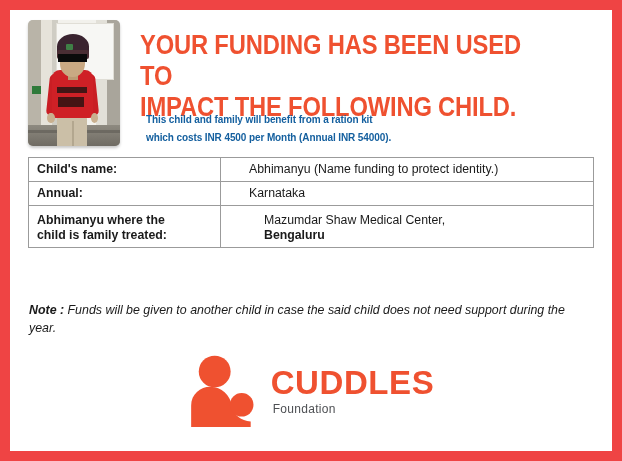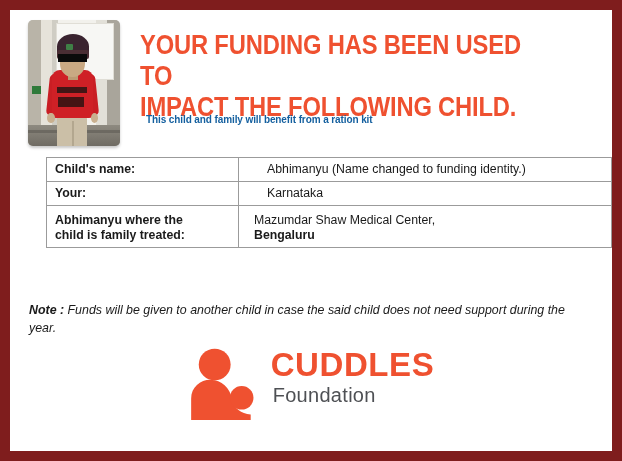--- a/index.html
+++ b/index.html
@@ -11,21 +11,21 @@
     background: #ffffff;
     font-family: "Liberation Sans", sans-serif;
     overflow: hidden;
   }
 
   #card {
     position: relative;
     width: 622px;
     height: 461px;
     background: #ffffff;
-    border: 10px solid #7f1d1d;
+    border: 10px solid #ef4444;
   }
 
   
   #header {
     position: absolute;
     left: 0; top: 0;
     width: 602px;
     height: 138px;
   }
 
@@ -195,21 +195,21 @@
     color: #15609f;
     font-size: 10px;
     font-weight: bold;
     line-height: 17.5px;
     letter-spacing: -0.1px;
   }
 
   
   #info-table {
     position: absolute;
-    left: 36px;
+    left: 18px;
     top: 147px;
     width: 566px;
     border-collapse: collapse;
     table-layout: fixed;
   }
   #info-table td {
     border: 1px solid #9b9b9b;
     font-size: 12.3px;
     color: #1a1a1a;
     padding: 4px 0 4px 8px;
@@ -218,21 +218,21 @@
   }
   #info-table td.label {
     width: 192px;
     font-weight: bold;
   }
   #info-table td.value {
     font-weight: normal;
     padding-left: 28px;
   }
   #info-table tr.tall td { height: 40px; vertical-align: top; padding-top: 7px; }
-  #info-table tr.tall td.value { padding-left: 15px; margin-left: 20px; }
+  #info-table tr.tall td.value { padding-left: 43px; margin-left: 20px; }
   .value-line2 { padding-left: 0; font-weight: bold; }
 
   
   #note {
     position: absolute;
     left: 19px;
     top: 291px;
     width: 560px;
     font-size: 12.4px;
     font-style: italic;
@@ -242,35 +242,35 @@
   #note b { font-weight: bold; }
 
   
   #logo {
     position: absolute;
     left: 0;
     top: 338px;
     width: 602px;
     height: 85px;
     display: flex;
-    align-items: flex-start;
+    align-items: center;
     justify-content: center;
     gap: 13px;
   }
   #logo-mark { width: 70px; height: 72px; display: block; }
   #logo-words { display: flex; flex-direction: column; line-height: 1; }
   #logo-title {
     color: #ef5130;
     font-size: 33px;
     font-weight: bold;
     letter-spacing: 0.6px;
   }
   #logo-sub {
     color: #4e5054;
-    font-size: 20px;
+    font-size: 12px;
     font-weight: normal;
     letter-spacing: 0.3px;
     margin-top: 4px;
     margin-left: 2px;
   }
 </style>
 </head>
 <body>
 
 <div id="card">
@@ -301,31 +301,32 @@
       <div class="child" id="child-eyebar"></div>
     </div>
 
     <div id="headline">
       <div>Your funding has been used to</div>
       <div>impact the following child.</div>
     </div>
 
     <div id="subtitle">
       <div>This child and family will benefit from a ration kit</div>
+      <div>which costs INR 4500 per Month (Annual INR 54000).</div>
     </div>
   </div>
 
   <table id="info-table">
     <tbody>
       <tr>
         <td class="label">Child's name:</td>
-        <td class="value">Abhimanyu (Name changed to funding identity.)</td>
+        <td class="value">Abhimanyu (Name funding to protect identity.)</td>
       </tr>
       <tr>
-        <td class="label">Your:</td>
+        <td class="label">Annual:</td>
         <td class="value">Karnataka</td>
       </tr>
       <tr class="tall">
         <td class="label">
           <div>Abhimanyu where the</div>
           <div>child is family treated:</div>
         </td>
         <td class="value">
           <div>Mazumdar Shaw Medical Center,</div>
           <div class="value-line2">Bengaluru</div>

